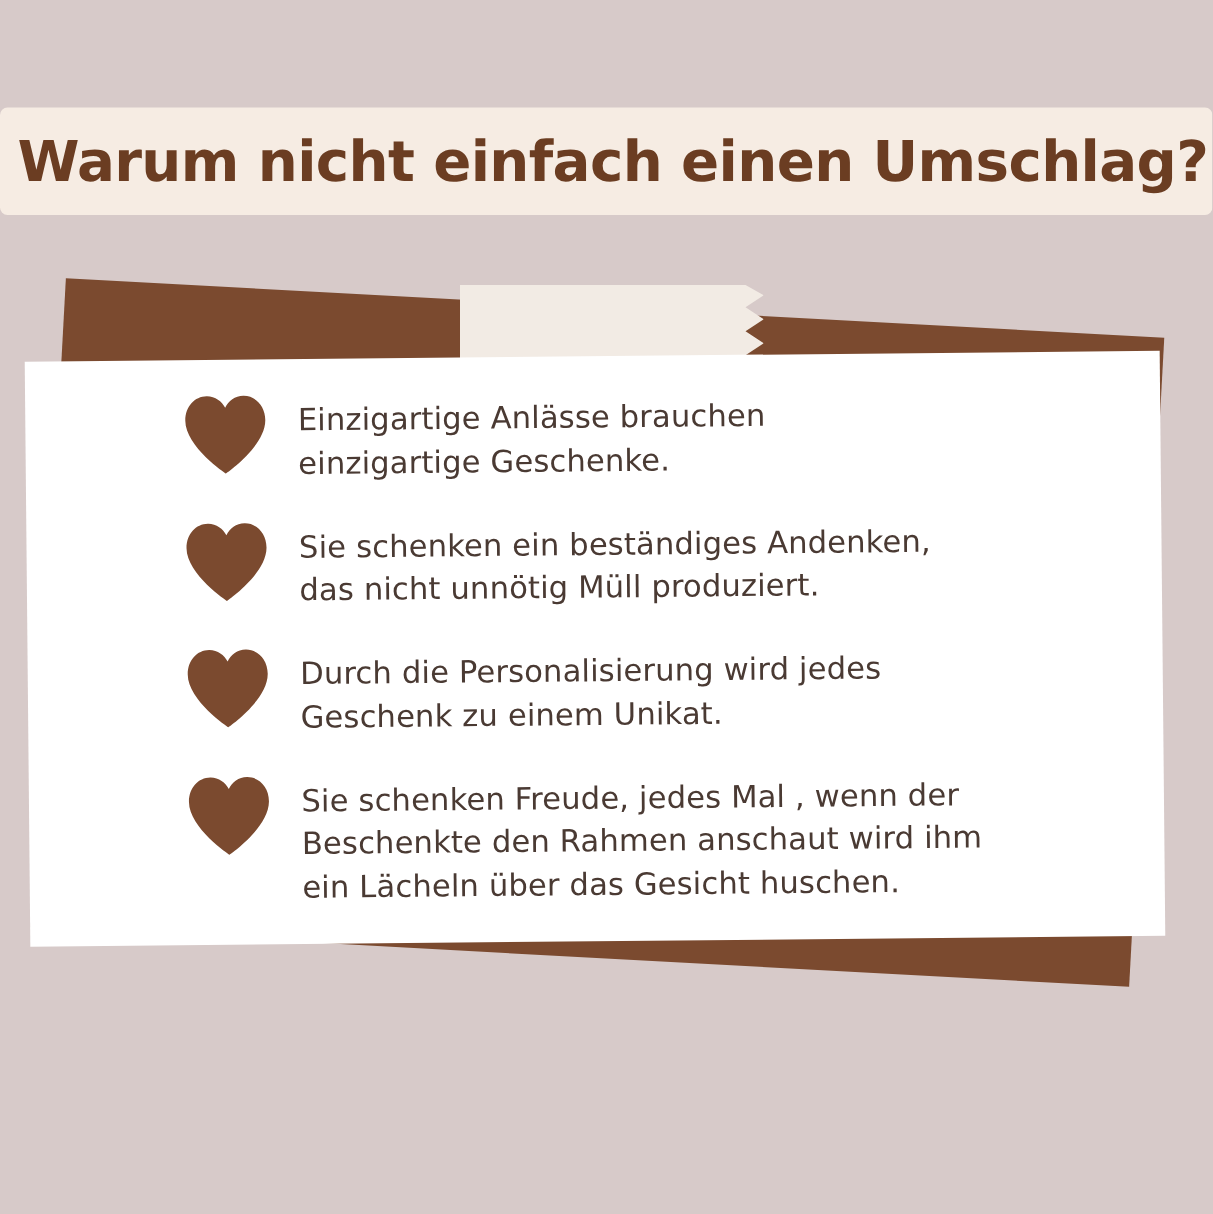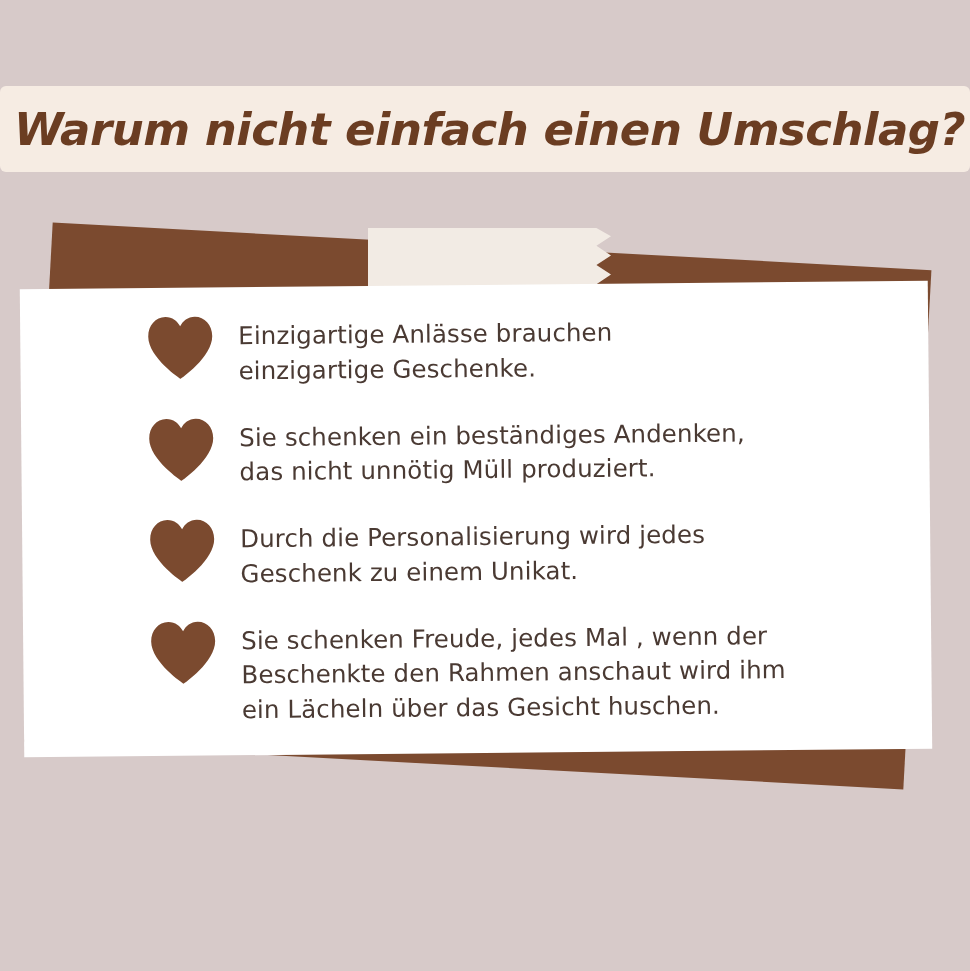--- a/index.html
+++ b/index.html
@@ -40,21 +40,20 @@
     z-index: 5;
   }
   .title-text {
     font-family: "DejaVu Sans", sans-serif;
     font-weight: bold;
     font-size: 45px;
     letter-spacing: -0.5px;
     color: #6b3d22;
     white-space: nowrap;
     line-height: 1;
-    font-style: italic;
   }
 
   
   .brown-slab {
     position: absolute;
     left: 38px;
     top: 246px;
     width: 880px;
     height: 520px;
     background: #7b4a2f;

